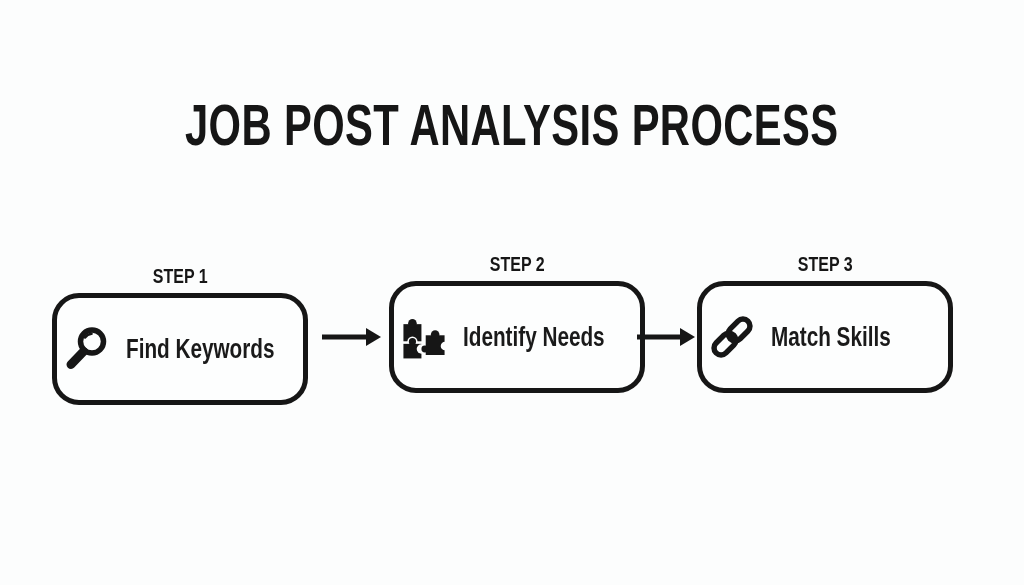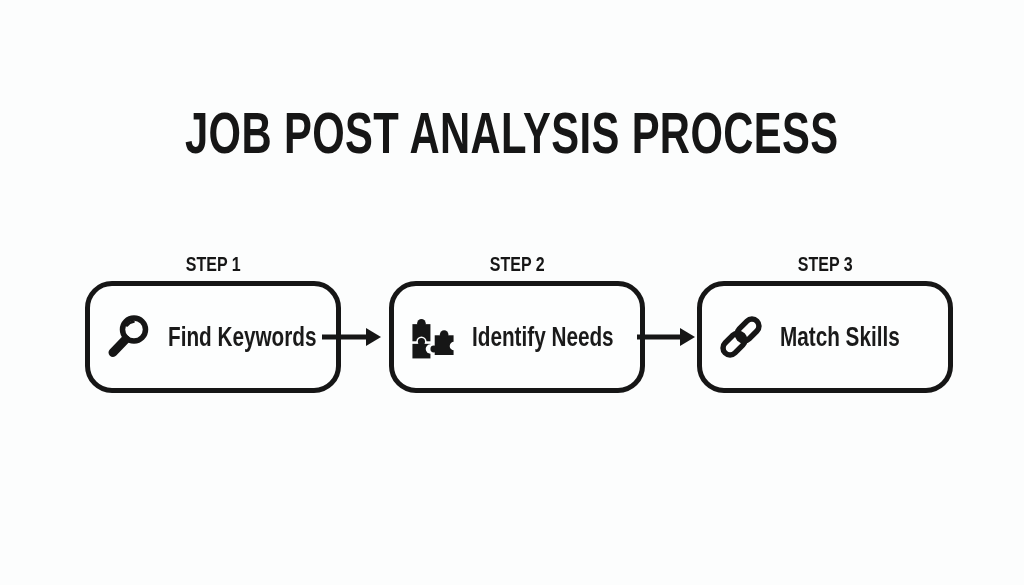--- a/index.html
+++ b/index.html
@@ -10,21 +10,21 @@
     width: 1024px;
     height: 585px;
     background: #fcfdfd;
     position: relative;
     overflow: hidden;
     font-family: "Liberation Sans", sans-serif;
     color: #161616;
   }
   .title-wrap {
     position: absolute;
-    top: 104px;
+    top: 96px;
     left: 0;
     width: 1024px;
     text-align: center;
     line-height: 58px;
   }
   .title-text {
     display: inline-block;
     font-size: 58px;
     font-weight: 700;
     letter-spacing: 0.5px;
@@ -57,23 +57,23 @@
     position: absolute;
     top: 281px;
     width: 256px;
     height: 112px;
     box-sizing: border-box;
     border: 5px solid #161616;
     border-radius: 27px;
     background: #fdfefe;
     display: flex;
     align-items: center;
-    padding-left: 15px;
+    padding-left: 6px;
   }
-  .s1 .step-label, .s1 .step-box { left: 85px; }
+  .s1 .step-label, .s1 .step-box { left: 52px; margin-top: 12px; }
   .s2 .step-label, .s2 .step-box { left: 389px; }
   .s3 .step-label, .s3 .step-box { left: 697px; }
   .box-icon {
     width: 48px;
     height: 52px;
     flex: 0 0 48px;
     display: flex;
     align-items: center;
     justify-content: center;
   }

